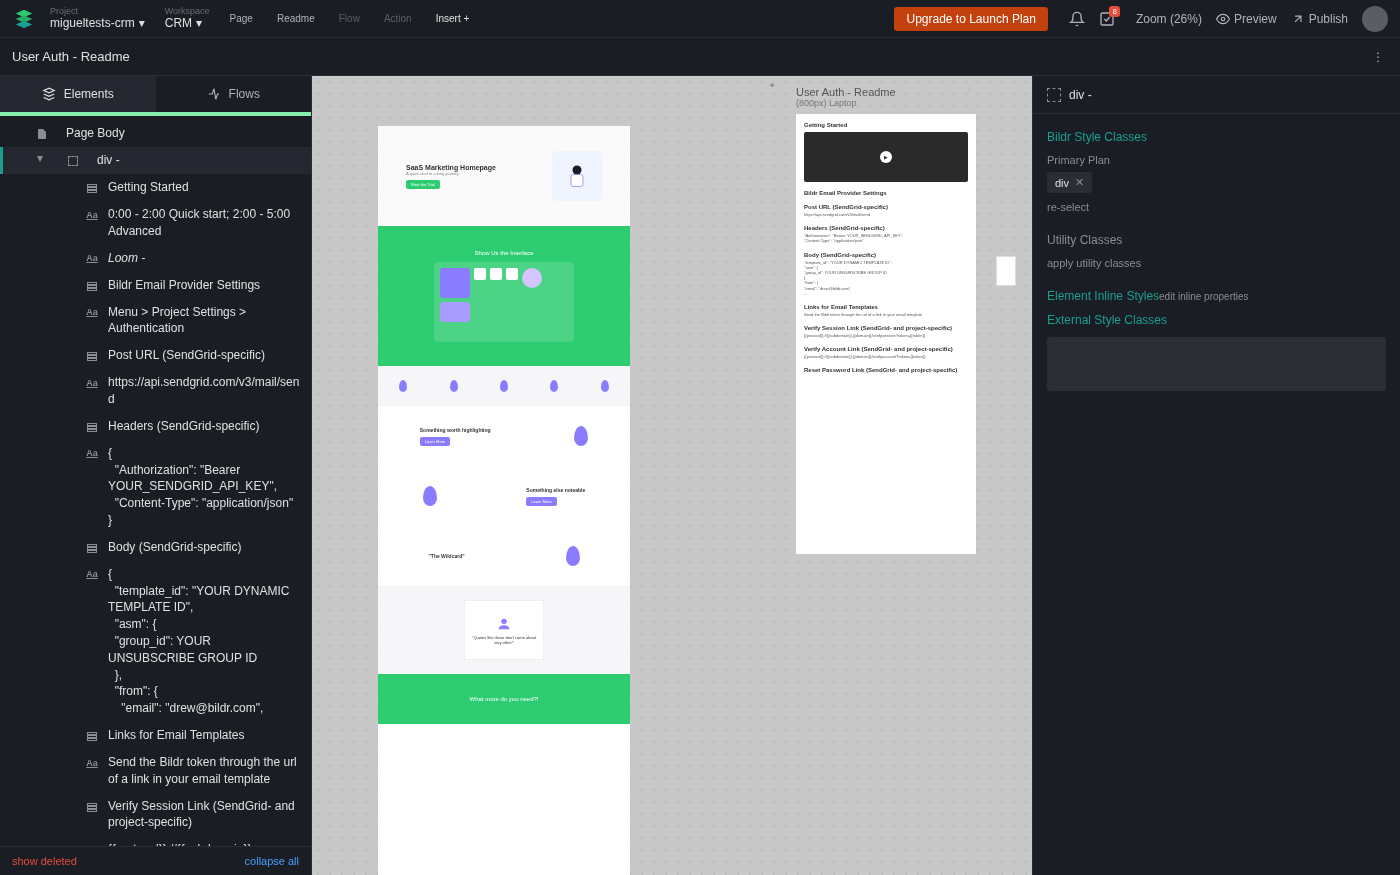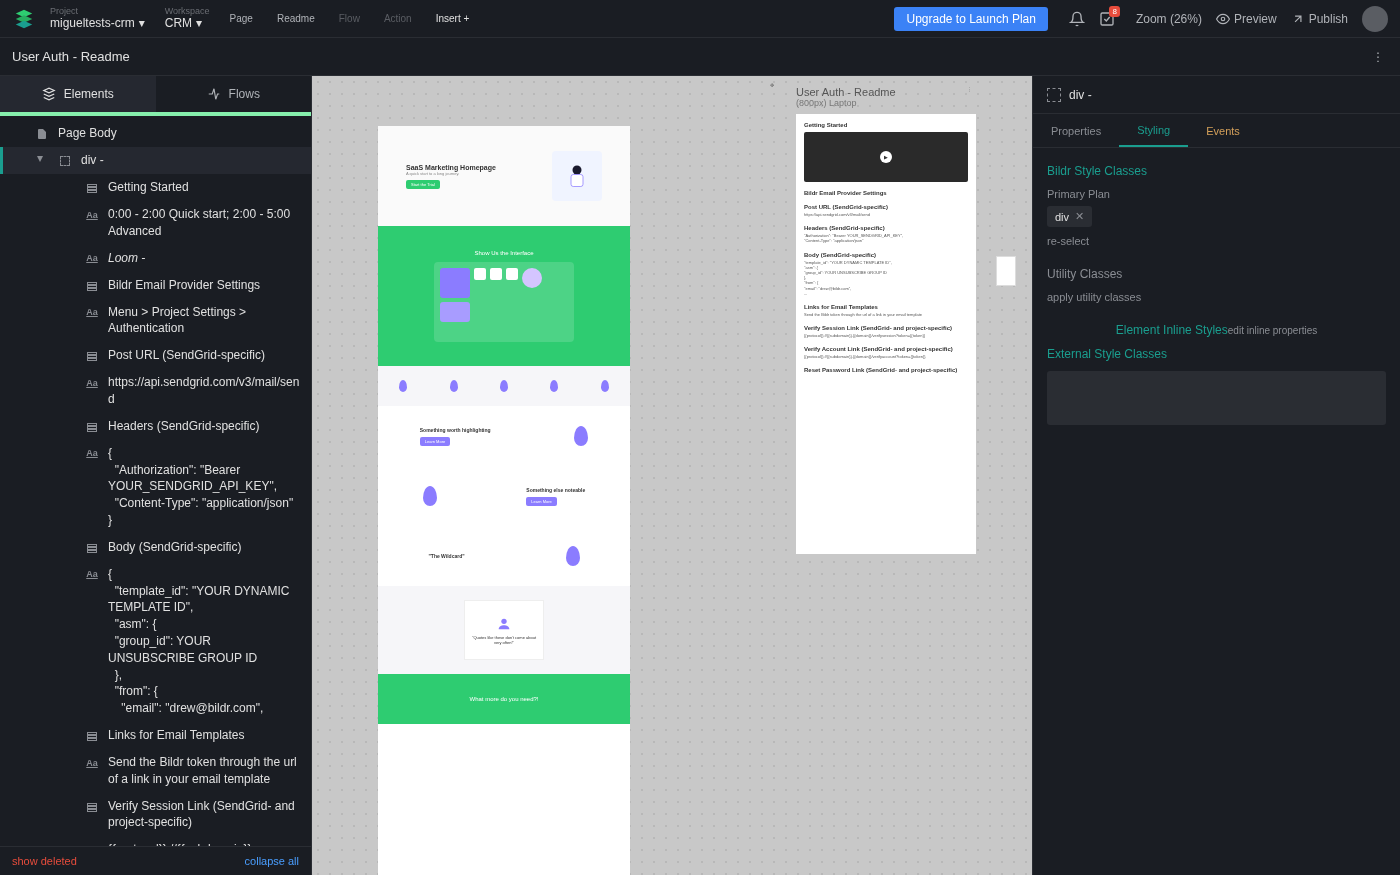--- a/index.html
+++ b/index.html
@@ -8,21 +8,21 @@
     
     .topbar { height: 38px; background: #1a1d23; display: flex; align-items: center; padding: 0 12px; border-bottom: 1px solid #2a2d33; }
     .logo-icon { width: 24px; height: 24px; margin-right: 14px; display: flex; align-items: center; justify-content: center; }
     .project-group { margin-right: 20px; cursor: pointer; }
     .project-label { font-size: 9px; color: #6a6d73; line-height: 1; }
     .project-name { font-size: 12px; color: #e0e0e0; display: flex; align-items: center; gap: 4px; }
     .menu-item { color: #b0b3b8; margin-right: 24px; font-size: 10px; cursor: pointer; }
     .menu-item.disabled { color: #5a5d63; }
     .menu-item.insert { color: #e0e0e0; display: flex; align-items: center; gap: 2px; }
     .topbar-spacer { flex: 1; }
-    .upgrade-btn { background: #3b82f6; color: #fff; padding: 5px 12px; border-radius: 3px; font-size: 12px; cursor: pointer; margin-right: 14px; }
+    .upgrade-btn { background: #c2410c; color: #fff; padding: 5px 12px; border-radius: 3px; font-size: 12px; cursor: pointer; margin-right: 14px; }
     .topbar-icon { width: 30px; height: 30px; display: flex; align-items: center; justify-content: center; color: #b0b3b8; cursor: pointer; position: relative; }
     .badge { position: absolute; top: 2px; right: 2px; background: #e74c3c; color: #fff; font-size: 8px; padding: 1px 3px; border-radius: 3px; }
     .zoom-label { color: #b0b3b8; margin: 0 14px; font-size: 12px; }
     .preview-btn, .publish-btn { color: #b0b3b8; margin-right: 14px; font-size: 12px; display: flex; align-items: center; gap: 4px; cursor: pointer; }
     .avatar { width: 26px; height: 26px; border-radius: 50%; background: #5a5d63; }
     
     
     .page-header { height: 38px; background: #1a1d23; display: flex; align-items: center; padding: 0 12px; justify-content: space-between; border-bottom: 1px solid #2a2d33; }
     .page-title { color: #e0e0e0; font-size: 13px; }
     .more-icon { color: #b0b3b8; cursor: pointer; padding: 4px; }
@@ -33,21 +33,21 @@
     
     .left-panel { width: 312px; background: #1a1d23; display: flex; flex-direction: column; border-right: 1px solid #2a2d33; }
     .tabs { display: flex; height: 40px; border-bottom: 4px solid #86efac; }
     .tab { flex: 1; display: flex; align-items: center; justify-content: center; gap: 8px; color: #b0b3b8; cursor: pointer; font-size: 12px; }
     .tab.active { background: #252830; color: #e0e0e0; }
     .tree { flex: 1; overflow-y: auto; padding: 4px 0; }
     .tree::-webkit-scrollbar { width: 4px; }
     .tree::-webkit-scrollbar-thumb { background: #3a3d43; }
     .tree-item { display: flex; align-items: flex-start; padding: 5px 10px; color: #e0e0e0; font-size: 12px; cursor: pointer; gap: 8px; line-height: 1.4; }
     .tree-item.selected { background: #252830; border-left: 3px solid #1a9e8f; }
-    .tree-item.indent-1 { padding-left: 34px; }
+    .tree-item.indent-1 { padding-left: 34px; gap: 16px; }
     .tree-item.indent-2 { padding-left: 84px; }
     .tree-icon { width: 16px; height: 16px; flex-shrink: 0; display: flex; align-items: center; justify-content: center; color: #8a8d93; font-size: 10px; margin-top: 1px; text-decoration: underline; }
     .tree-caret { width: 12px; height: 12px; display: flex; align-items: center; color: #8a8d93; }
     .tree-label { flex: 1; word-wrap: break-word; overflow-wrap: anywhere; }
     .tree-footer { display: flex; justify-content: space-between; padding: 8px 12px; border-top: 1px solid #2a2d33; }
     .show-deleted { color: #e74c3c; font-size: 11px; cursor: pointer; }
     .collapse-all { color: #4a9eff; font-size: 11px; cursor: pointer; }
     
     
     .canvas { flex: 1; background: #c8c8c8; background-image: radial-gradient(circle, #b8b8b8 1px, transparent 1px); background-size: 12px 12px; position: relative; overflow: hidden; }
@@ -89,21 +89,21 @@
     .rtab { padding: 0 18px; display: flex; align-items: center; font-size: 11px; color: #8a8d93; cursor: pointer; }
     .rtab.active { color: #1a9e8f; border-bottom: 2px solid #1a9e8f; }
     .rtab.events { color: #d4a05a; }
     .panel-body { flex: 1; padding: 16px 14px; overflow-y: auto; }
     .panel-heading { color: #1a9e8f; font-size: 12px; margin-bottom: 10px; }
     .panel-heading.gray { color: #8a8d93; }
     .panel-sublabel { color: #8a8d93; font-size: 11px; margin-bottom: 6px; }
     .chip { display: inline-flex; align-items: center; background: #2a2d33; padding: 4px 8px; border-radius: 3px; font-size: 11px; gap: 6px; margin-bottom: 8px; }
     .chip-x { color: #8a8d93; cursor: pointer; }
     .panel-link { color: #8a8d93; font-size: 11px; margin-bottom: 20px; cursor: pointer; }
-    .inline-heading { display: flex; justify-content: center; align-items: center; margin-bottom: 10px; }
+    .inline-heading { display: flex; justify-content: flex-start; align-items: center; margin-bottom: 10px; }
     .inline-link { color: #8a8d93; font-size: 10px; cursor: pointer; }
     .style-box { background: #2a2d33; padding: 10px 12px; border-radius: 3px; font-size: 11px; margin-bottom: 20px; min-height: 36px; }
     .person-svg { width: 30px; height: 30px; }
   </style>
 </head>
 <body>
 
 <div class="topbar">
   <div class="logo-icon">
     <svg width="22" height="22" viewBox="0 0 24 24">
@@ -437,25 +437,20 @@
     </div>
 
     <div class="mini-floating"></div>
   </div>
 
   <div class="right-panel">
     <div class="sel-header">
       <div class="sel-icon"></div>
       <span>div -</span>
     </div>
-    <div class="rtabs">
-      <div class="rtab">Properties</div>
-      <div class="rtab active">Styling</div>
-      <div class="rtab events">Events</div>
-    </div>
     <div class="panel-body">
       <div class="panel-heading">Bildr Style Classes</div>
       <div class="panel-sublabel">Primary Plan</div>
       <div class="chip">
           <span>div</span>
           <span class="chip-x">✕</span>
         </div>
       <div class="panel-link">re-select</div>
       <div class="panel-heading gray">Utility Classes</div>
       <div class="panel-link">apply utility classes</div>

